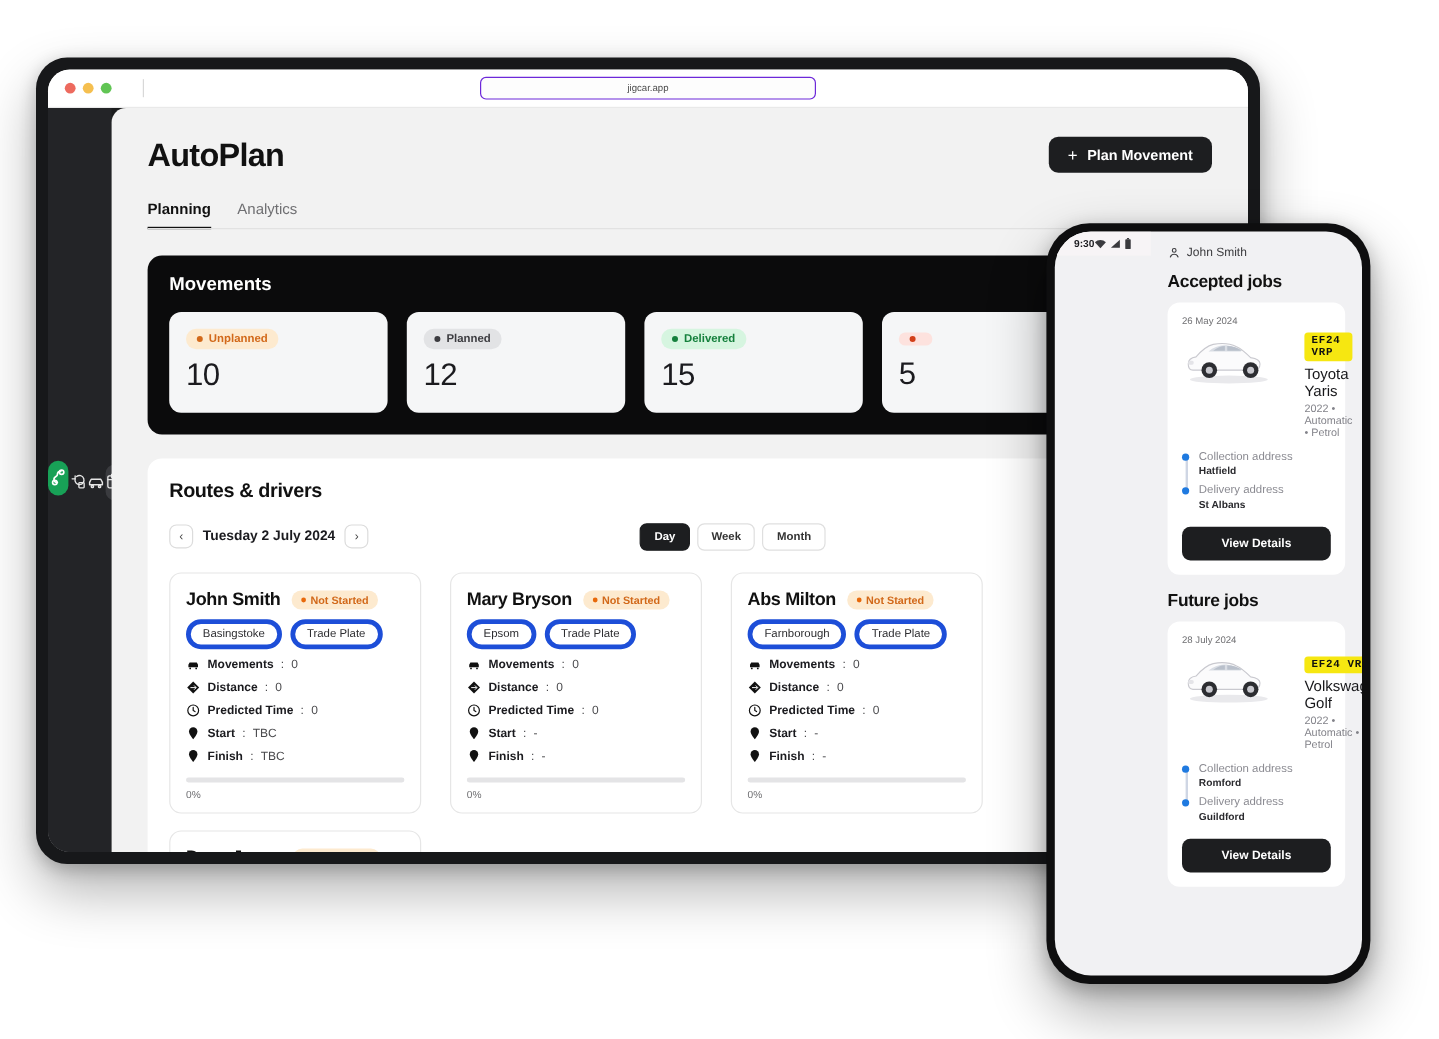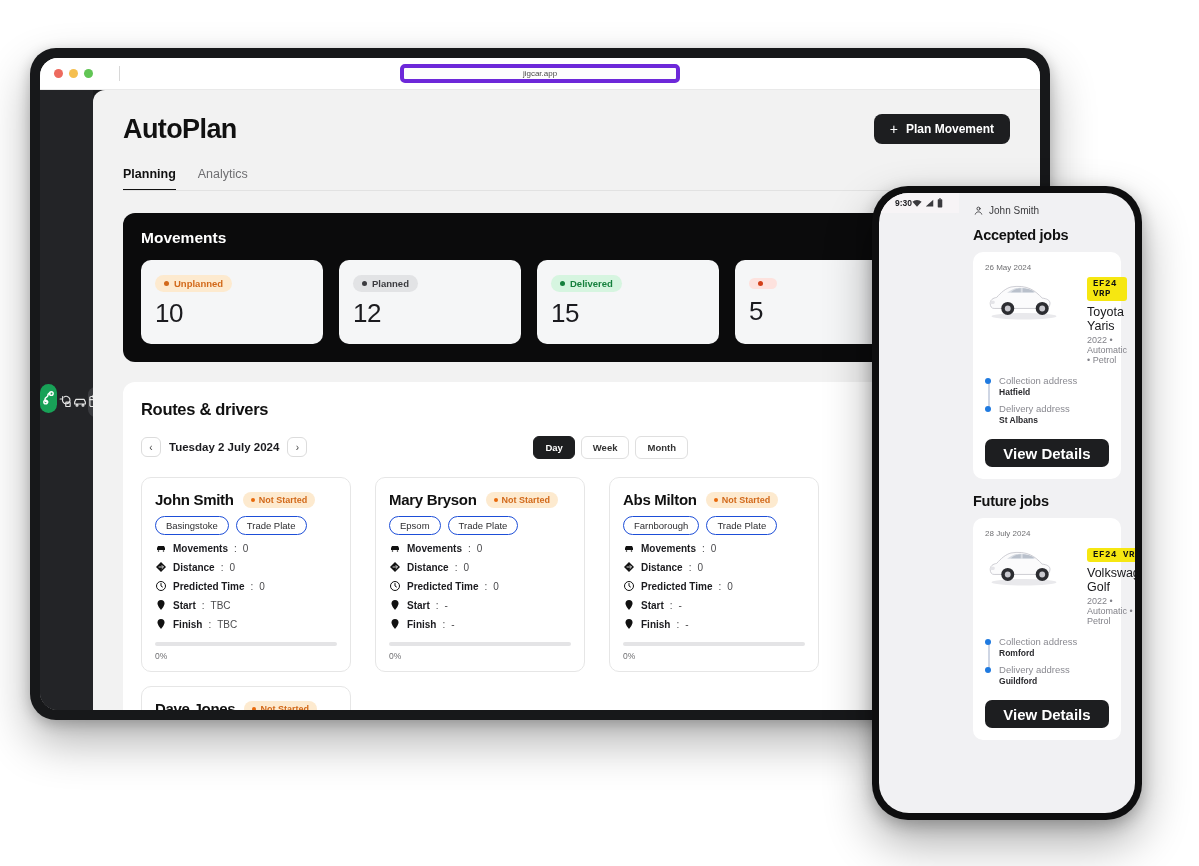--- a/index.html
+++ b/index.html
@@ -37,21 +37,21 @@
   }
   .dots { display: flex; gap: 6px; }
   .dot { width: 9px; height: 9px; border-radius: 50%; }
   .dot.red { background: #ed6a5e; }
   .dot.amber { background: #f5bf4f; }
   .dot.green { background: #61c554; }
   .bar-divider { width: 1px; height: 15px; background: #d8d8d8; margin-left: 26px; }
   .urlbar {
     position: absolute; left: 50%; transform: translateX(-50%);
     width: 280px; height: 19px;
-    border: 4px solid #6d28d9; border-radius: 5px;
+    border: 1px solid #6d28d9; border-radius: 5px;
     background: #fdfdfd;
     display: flex; align-items: center; justify-content: center;
     font-size: 8px; color: #4b4b4b;
   }
 
   .app-body { flex: 1; display: flex; min-height: 0; background: #1b1c1e; }
 
   
   .sidebar {
     width: 53px; background: #232427;
@@ -166,21 +166,21 @@
   .driver-name { font-size: 15px; font-weight: bold; color: #111; letter-spacing: -0.3px; }
   .status-pill {
     display: inline-flex; align-items: center; gap: 4px;
     background: #fdeacf; color: #d2691a;
     border-radius: 20px; padding: 3px 8px;
     font-size: 9px; font-weight: bold; white-space: nowrap;
   }
   .status-pill .bullet { width: 4px; height: 4px; border-radius: 50%; background: #e8690b; }
   .tag-row { display: flex; gap: 7px; margin-top: 8px; }
   .tag {
-    border: 1px solid #1d4ed8; border-radius: 20px;
+    border: 4px solid #1d4ed8; border-radius: 20px;
     padding: 3px 10px; font-size: 9.5px; color: #2d2d30;
     background: #fff; white-space: nowrap;
   }
   .metric { display: flex; align-items: center; gap: 6px; margin-top: 7px; font-size: 10px; color: #4a4a4d; }
   .metric b { color: #1b1b1f; font-weight: bold; }
   .metric .ico { width: 12px; height: 12px; flex: 0 0 12px; color: #111; display: flex; align-items: center; }
   .progress { height: 4px; background: #e4e4e6; border-radius: 3px; margin-top: 12px; }
   .pct { font-size: 8.5px; color: #6f6f72; margin-top: 5px; }
 
   
@@ -226,21 +226,21 @@
   .car-spec { font-size: 9px; color: #83838a; margin-top: 2px; }
   .addr-block { margin-top: 10px; position: relative; padding-left: 14px; }
   .addr-line { position: absolute; left: 3px; top: 6px; bottom: 16px; width: 1.5px; background: #cfd6e4; }
   .addr-row { position: relative; }
   .addr-dot { position: absolute; left: -14px; top: 3px; width: 6px; height: 6px; border-radius: 50%; background: #1f7ae0; }
   .addr-label { font-size: 9.5px; color: #8a8a91; }
   .addr-value { font-size: 8.5px; font-weight: bold; color: #2a2a2e; margin-top: 1px; margin-bottom: 6px; }
   .view-btn {
     width: 100%; background: #1d1e20; color: #fff;
     border: none; border-radius: 7px; height: 28px;
-    font-size: 15px; font-weight: bold; margin-top: 8px; cursor: pointer;
+    font-size: 10px; font-weight: bold; margin-top: 8px; cursor: pointer;
   }
 </style>
 </head>
 <body>
 
 <div id="stage">
 
   <div class="laptop">
     <div class="laptop-screen">
 

